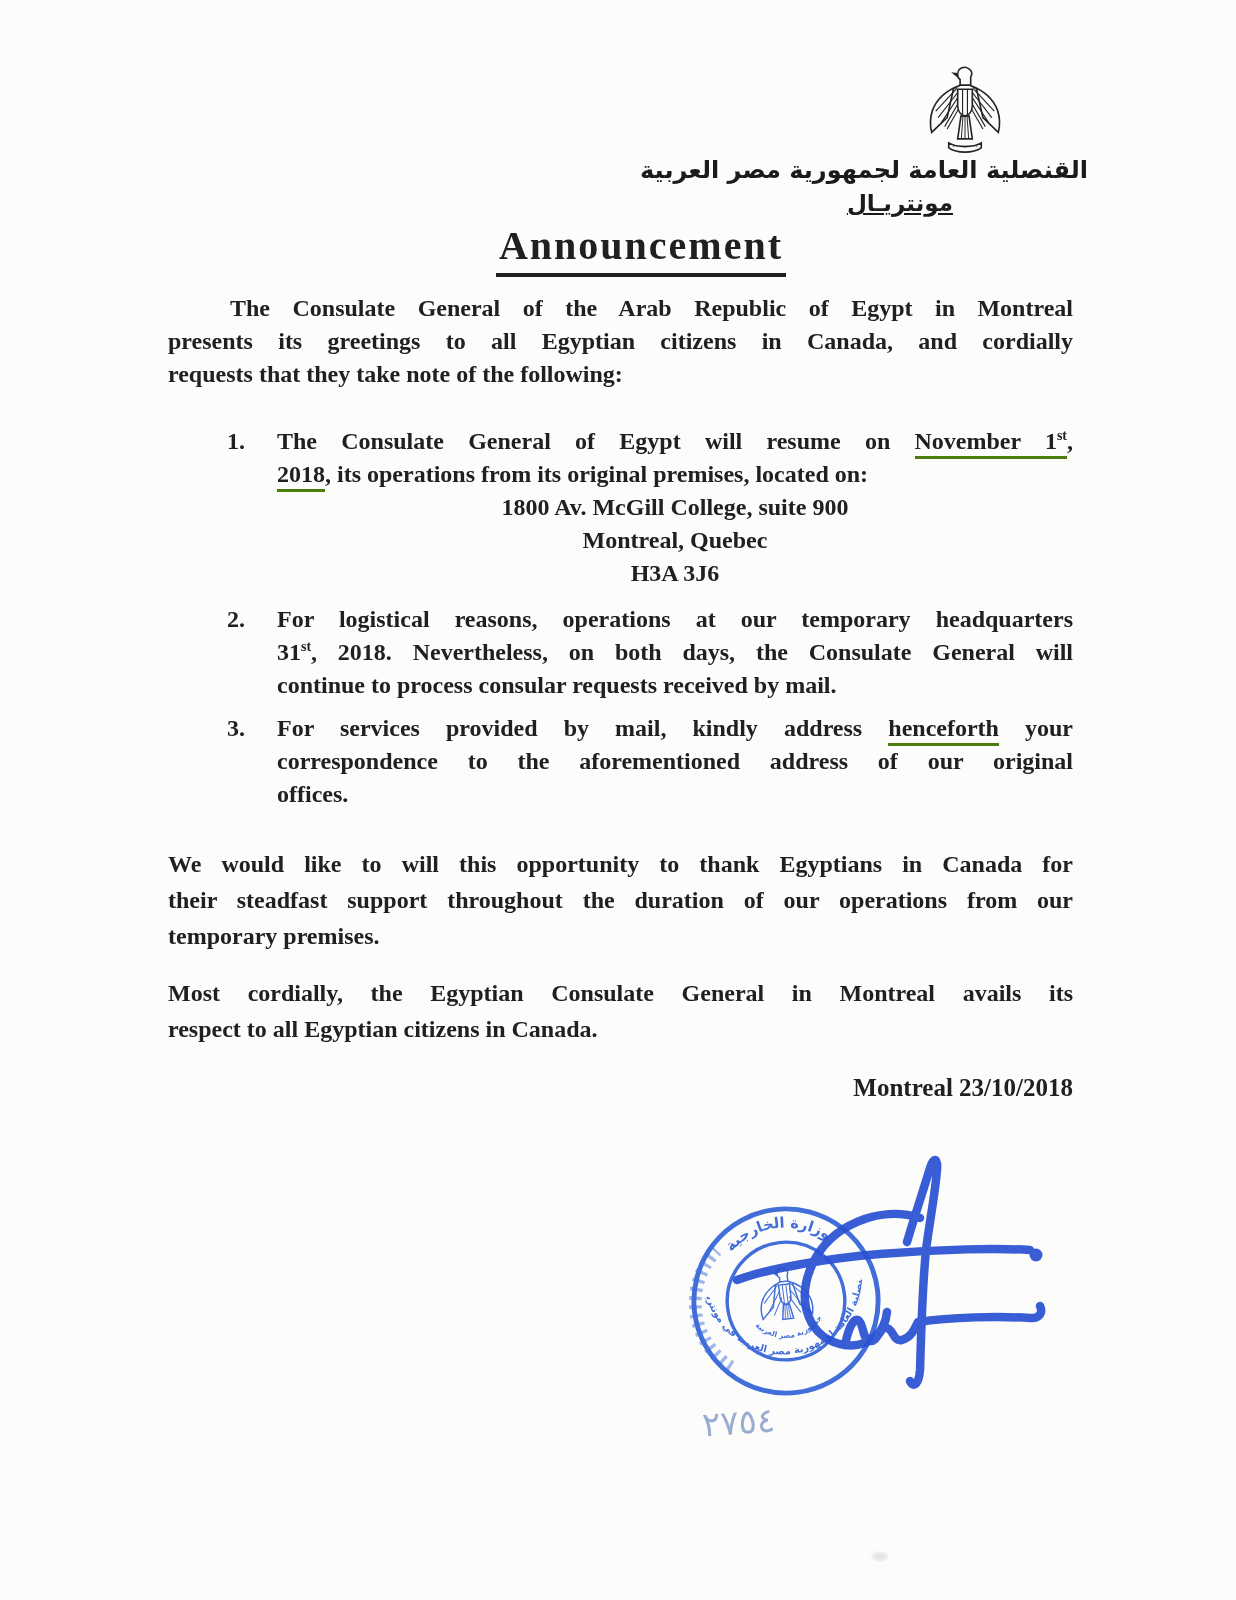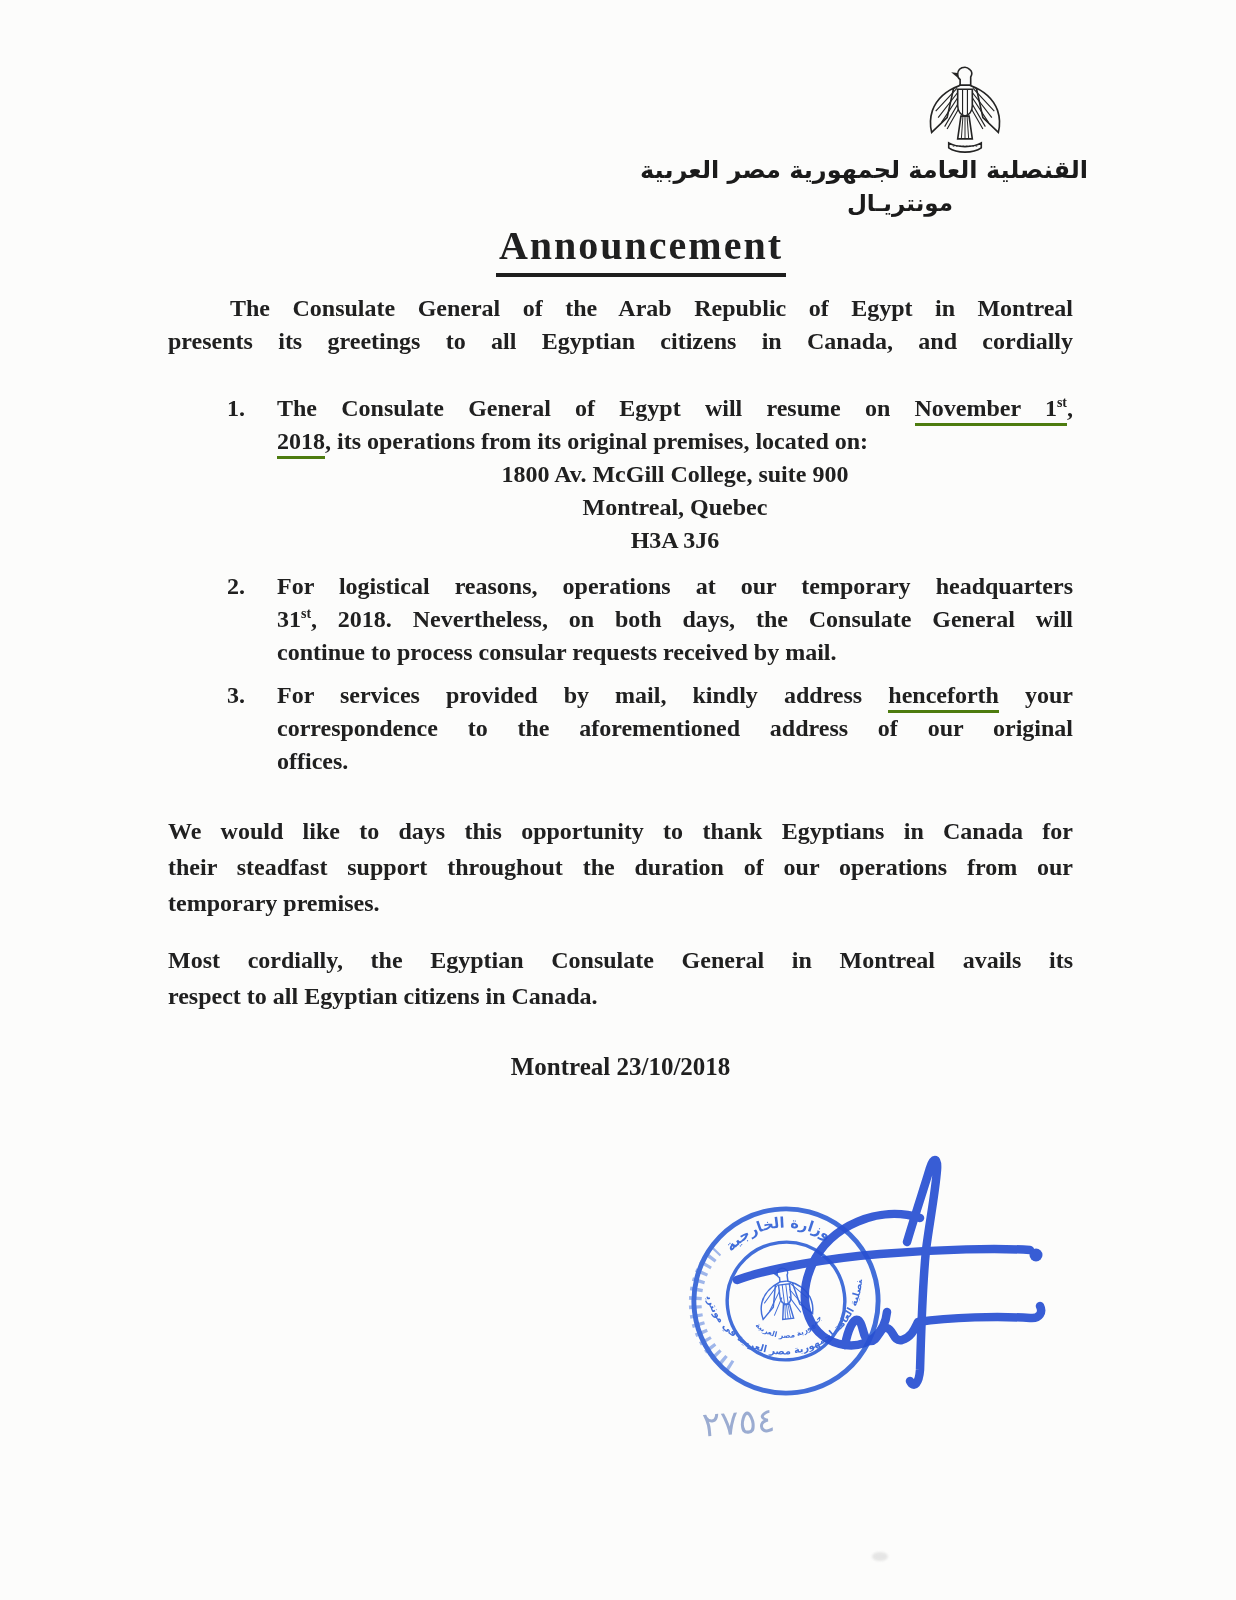--- a/index.html
+++ b/index.html
@@ -9,21 +9,21 @@
     font-family:"Liberation Serif", serif;font-weight:700;color:#202020;
   }
   
   .emblem{position:absolute;left:924px;top:64px;width:82px;height:96px;}
   .arabic1{
     position:absolute;top:156px;right:148px;direction:rtl;
     font-family:"DejaVu Sans", sans-serif;font-weight:700;font-size:24px;color:#1b1b1b;
   }
   .arabic2{
     position:absolute;top:190px;right:283px;direction:rtl;
-    font-family:"DejaVu Sans", sans-serif;font-weight:700;font-size:23px;color:#1b1b1b;
+    font-family:"DejaVu Sans", sans-serif;font-weight:700;font-size:23px;color:#1b1b1b;text-decoration:underline;
   }
   
   .title{position:absolute;top:222px;left:0;width:1236px;text-align:center;margin:0;}
   .title-text{
     display:inline-block;margin-left:46px;
     font-size:40px;letter-spacing:2px;
     border-bottom:4px solid #1e1e1e;padding:0 3px 4px 3px;
   }
   
   .body{
@@ -37,21 +37,21 @@
   .u{border-bottom:3px solid #4d7c0f;padding-bottom:2px;}
   sup{font-size:0.58em;vertical-align:super;line-height:0;}
   .olist{margin-top:34px;}
   .item{display:flex;align-items:flex-start;}
   .item .num{flex:none;width:50px;margin-left:59px;}
   .item .itext{flex:1;min-width:0;}
   .item-2{margin-top:13px;}
   .item-3{margin-top:10px;}
   .closing{margin-top:35px;line-height:36px;}
   .closing-2{margin-top:21px;}
-  .dateline{margin-top:36px;text-align:center;font-size:25px;padding-right:0px;}
+  .dateline{margin-top:24px;text-align:right;font-size:25px;padding-right:0px;}
   
   .stamp{position:absolute;left:688px;top:1203px;width:196px;height:196px;opacity:.9;}
   .signature{position:absolute;left:720px;top:1130px;width:340px;height:270px;}
   .hand-number{
     position:absolute;left:702px;top:1402px;direction:rtl;
     font-family:"DejaVu Sans", sans-serif;font-size:34px;font-weight:400;
     color:#8499c7;letter-spacing:9px;opacity:.8;transform:rotate(-4deg);
   }
   .smudge{
     position:absolute;left:872px;top:1552px;width:16px;height:9px;border-radius:50%;
@@ -90,20 +90,21 @@
 
   <h1 class="title">
     <span class="title-text">Announcement</span>
   </h1>
 
   <div class="body">
 
     <p class="intro" style="margin:0;">
       <span class="bline jline indent">The Consulate General of the Arab Republic of Egypt in Montreal</span>
       <span class="bline jline">presents its greetings to all Egyptian citizens in Canada, and cordially</span>
+      <span class="bline">requests that they take note of the following:</span>
     </p>
 
     <div class="olist">
 
       <div class="item item-1">
         <div class="num">1.</div>
         <div class="itext">
           <span class="bline jline"><span>The Consulate General of Egypt will resume on </span><span class="u"><span>November 1</span><sup>st</sup></span><span>,</span></span>
           <span class="bline"><span class="u">2018</span><span>, its operations from its original premises, located on:</span></span>
           <span class="bline cline">1800 Av. McGill College, suite 900</span>
@@ -126,21 +127,21 @@
         <div class="itext">
           <span class="bline jline"><span>For services provided by mail, kindly address </span><span class="u">henceforth</span><span> your</span></span>
           <span class="bline jline">correspondence to the aforementioned address of our original</span>
           <span class="bline">offices.</span>
         </div>
       </div>
 
     </div>
 
     <p class="closing closing-1" style="margin-bottom:0;">
-      <span class="bline jline">We would like to days this opportunity to thank Egyptians in Canada for</span>
+      <span class="bline jline">We would like to will this opportunity to thank Egyptians in Canada for</span>
       <span class="bline jline">their steadfast support throughout the duration of our operations from our</span>
       <span class="bline">temporary premises.</span>
     </p>
 
     <p class="closing closing-2" style="margin-bottom:0;margin-top:21px;">
       <span class="bline jline">Most cordially, the Egyptian Consulate General in Montreal avails its</span>
       <span class="bline">respect to all Egyptian citizens in Canada.</span>
     </p>
 
     <div class="dateline">Montreal 23/10/2018</div>

